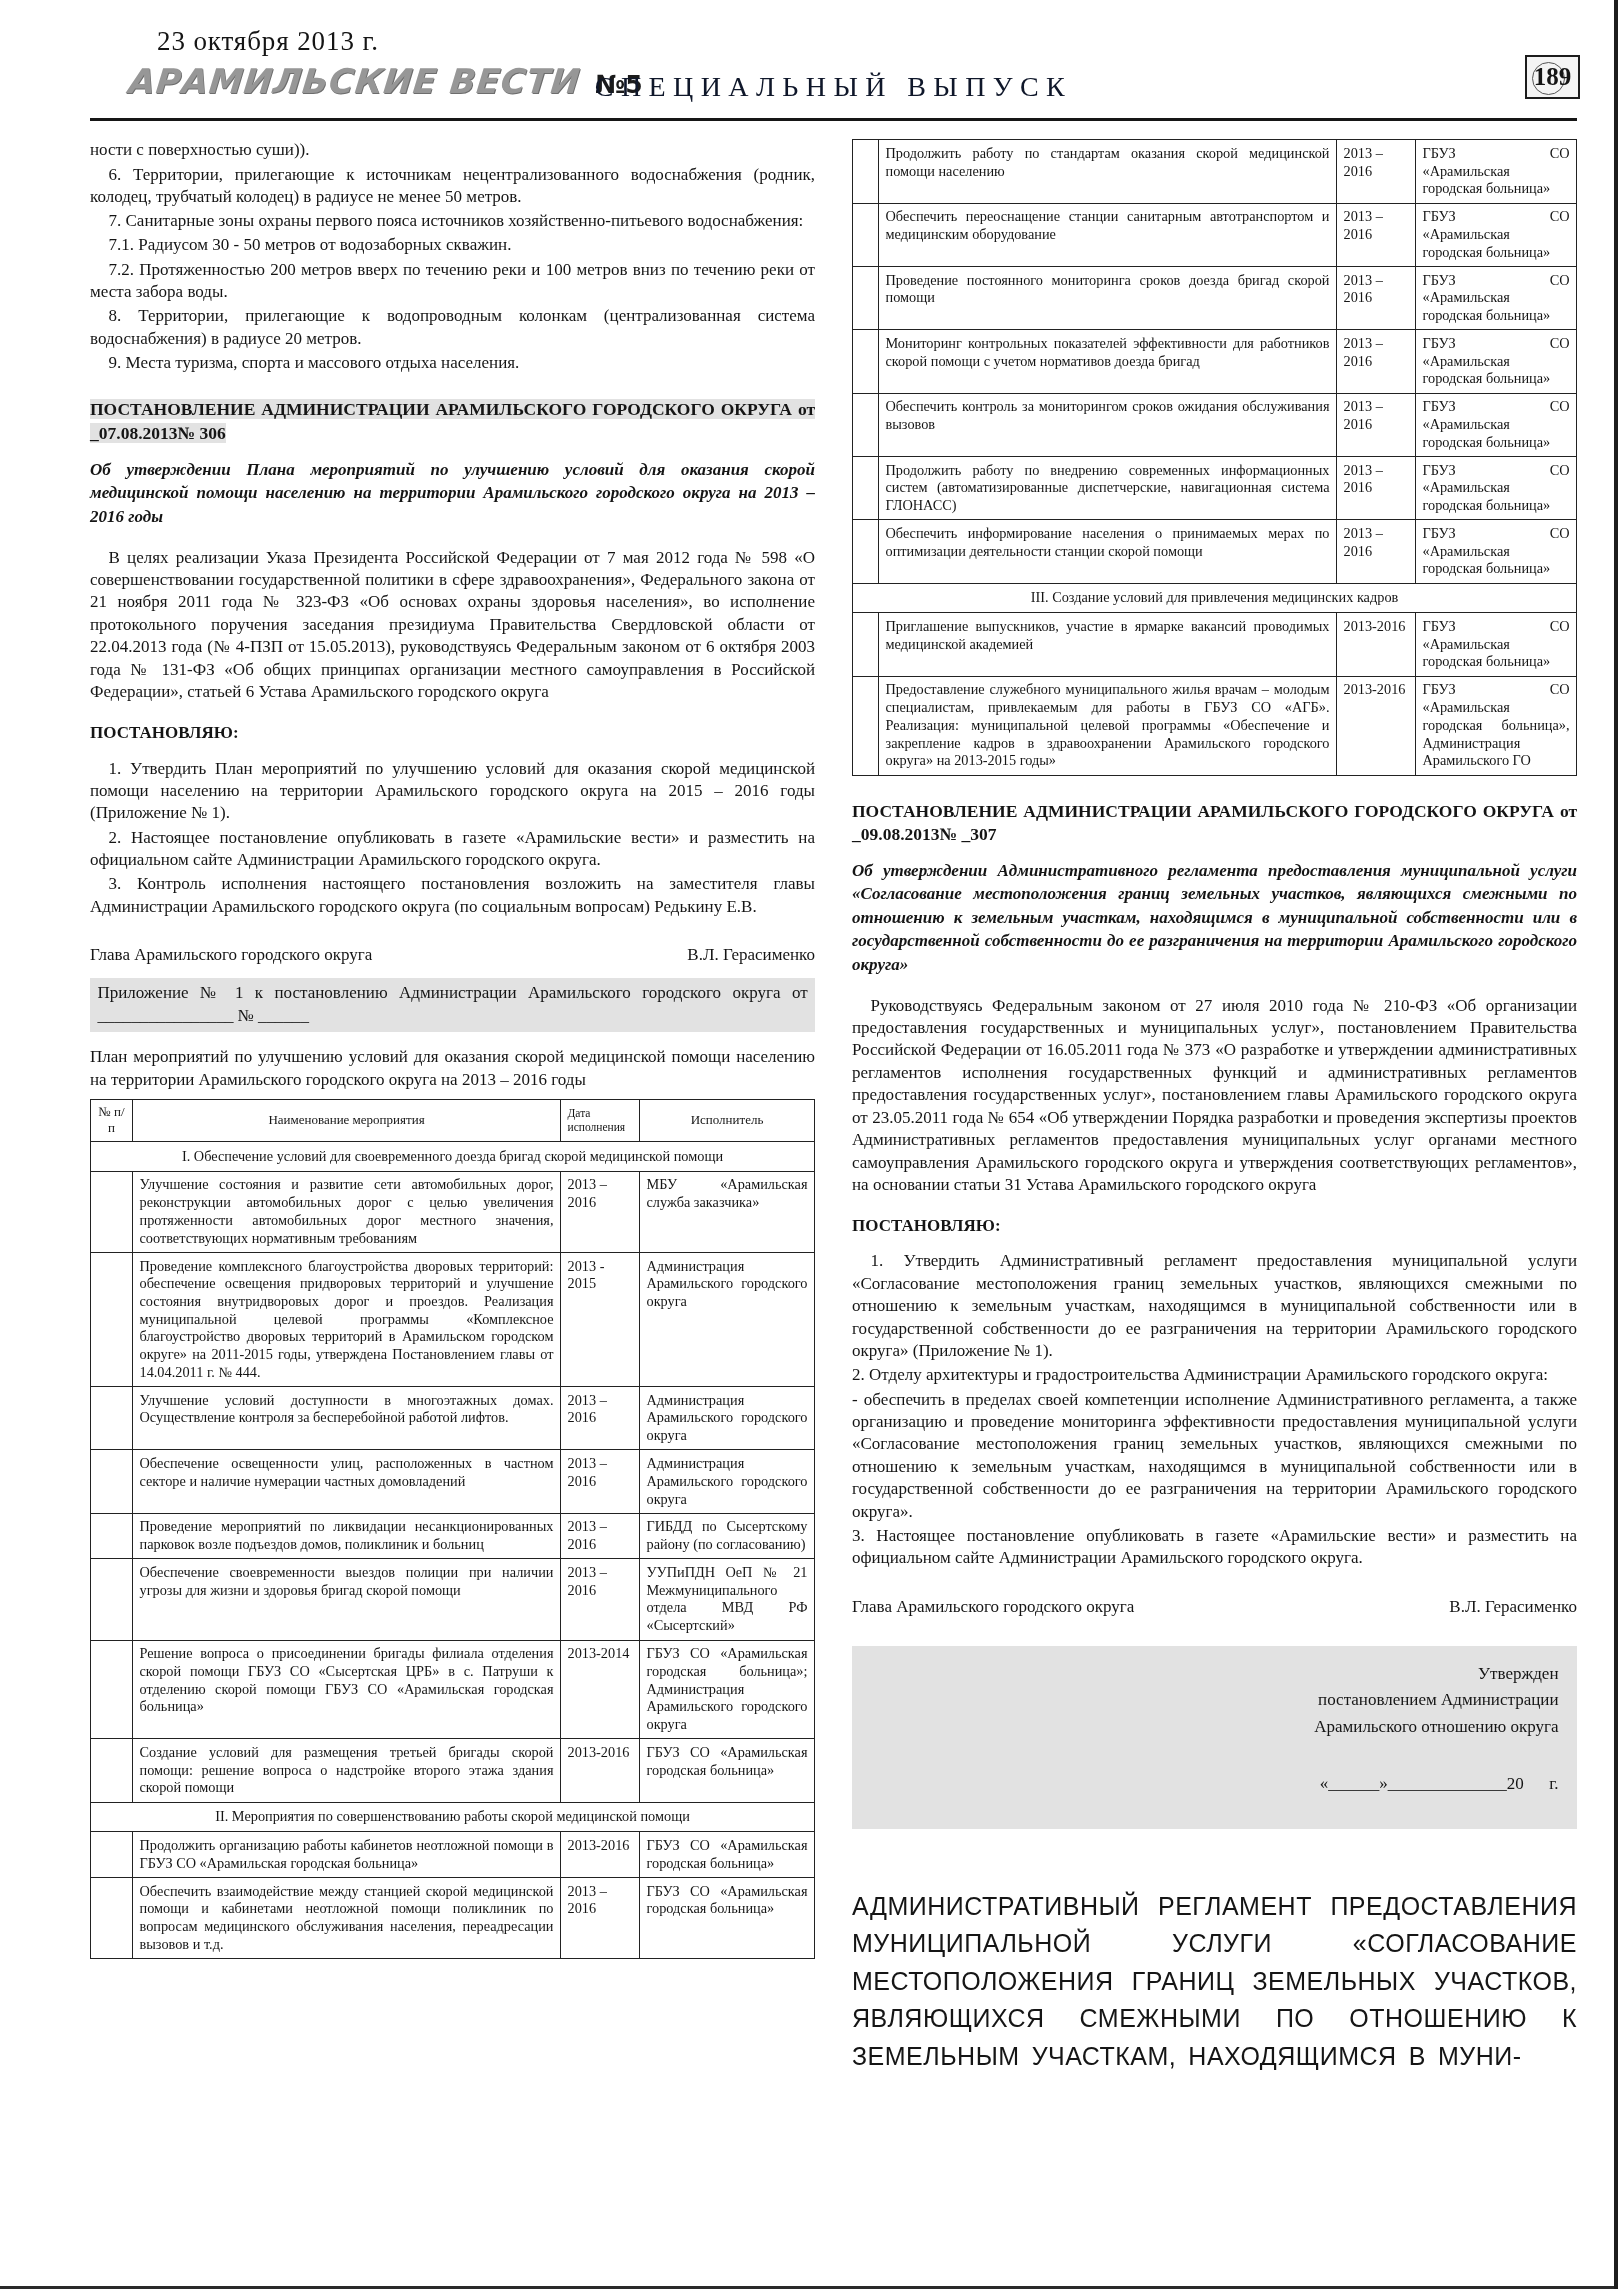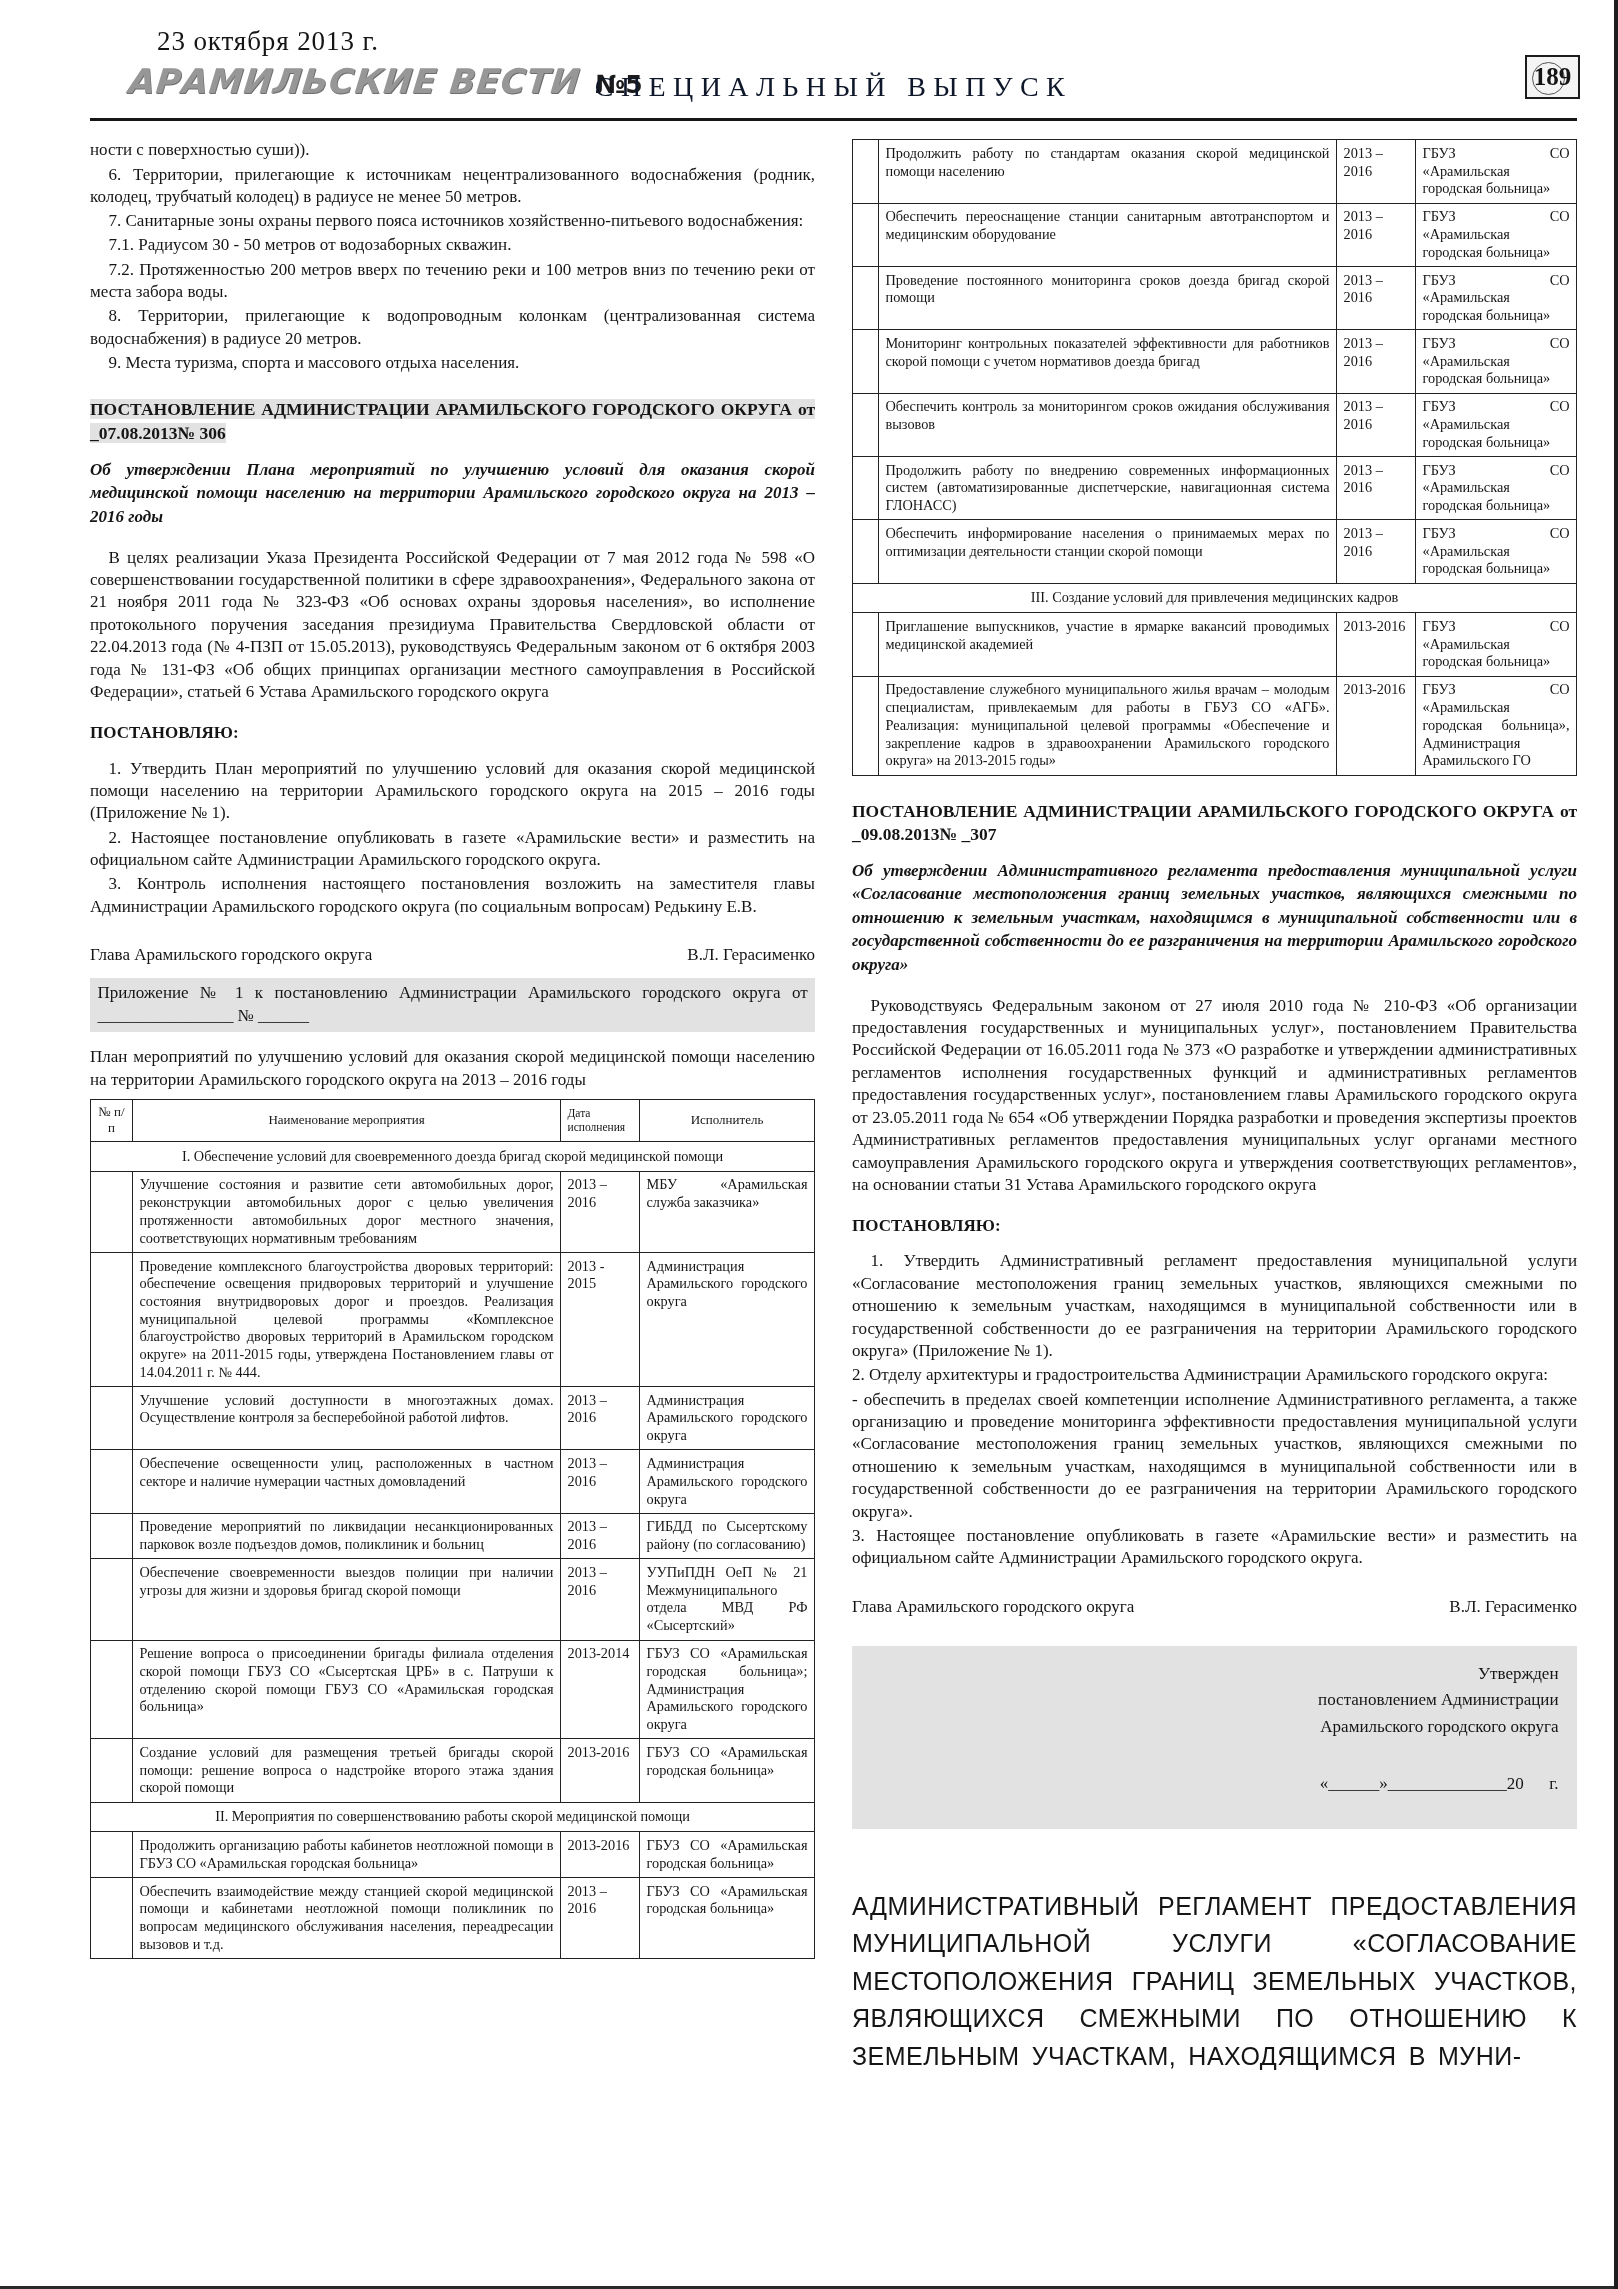--- a/index.html
+++ b/index.html
@@ -280,21 +280,21 @@
       <p class="para no-indent">3. Настоящее постановление опубликовать в газете «Арамильские вести» и разместить на официальном сайте Администрации Арамильского городского округа.</p>
 
       <div class="sig-row">
         <span>Глава Арамильского городского округа</span>
         <span>В.Л. Герасименко</span>
       </div>
 
       <div class="approved">
         <div>Утвержден</div>
         <div>постановлением Администрации</div>
-        <div>Арамильского городского округа</div>
+        <div>Арамильского отношению округа</div>
         <div class="date-line">«______»______________20      г.</div>
       </div>
 
       <h2 class="final-heading">АДМИНИСТРАТИВНЫЙ РЕГЛАМЕНТ ПРЕДОСТАВЛЕНИЯ МУНИЦИПАЛЬНОЙ УСЛУГИ «СОГЛАСОВАНИЕ МЕСТОПОЛОЖЕНИЯ ГРАНИЦ ЗЕМЕЛЬНЫХ УЧАСТКОВ, ЯВЛЯЮЩИХСЯ СМЕЖНЫМИ ПО ОТНОШЕНИЮ К ЗЕМЕЛЬНЫМ УЧАСТКАМ, НАХОДЯЩИМСЯ В МУНИ-</h2>
     </section>
   </div>
 </div>
 
 
 </body></html>

